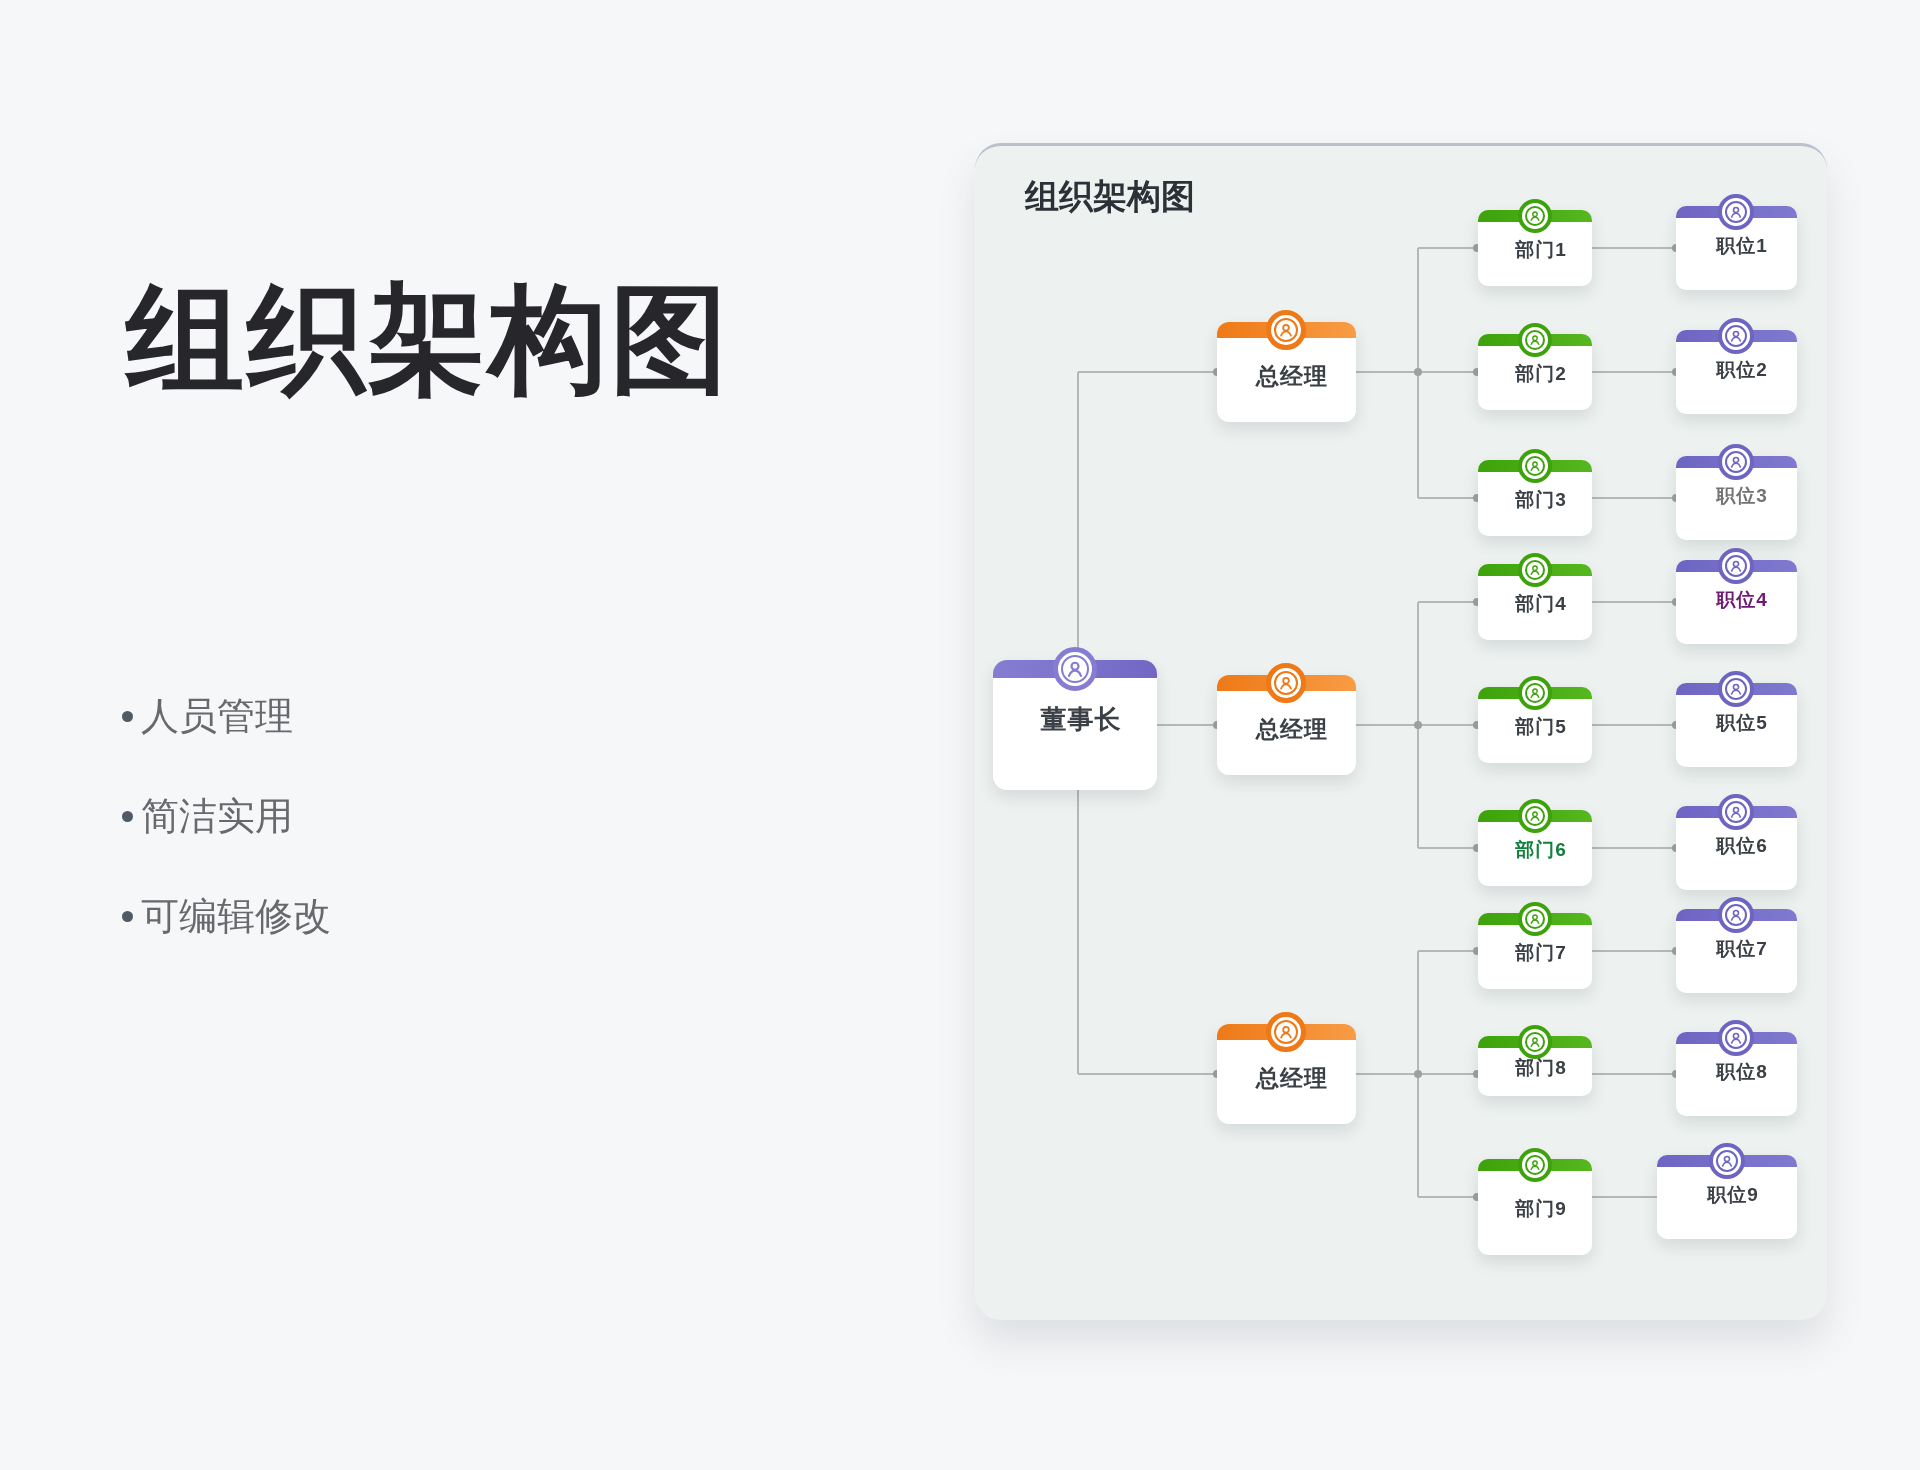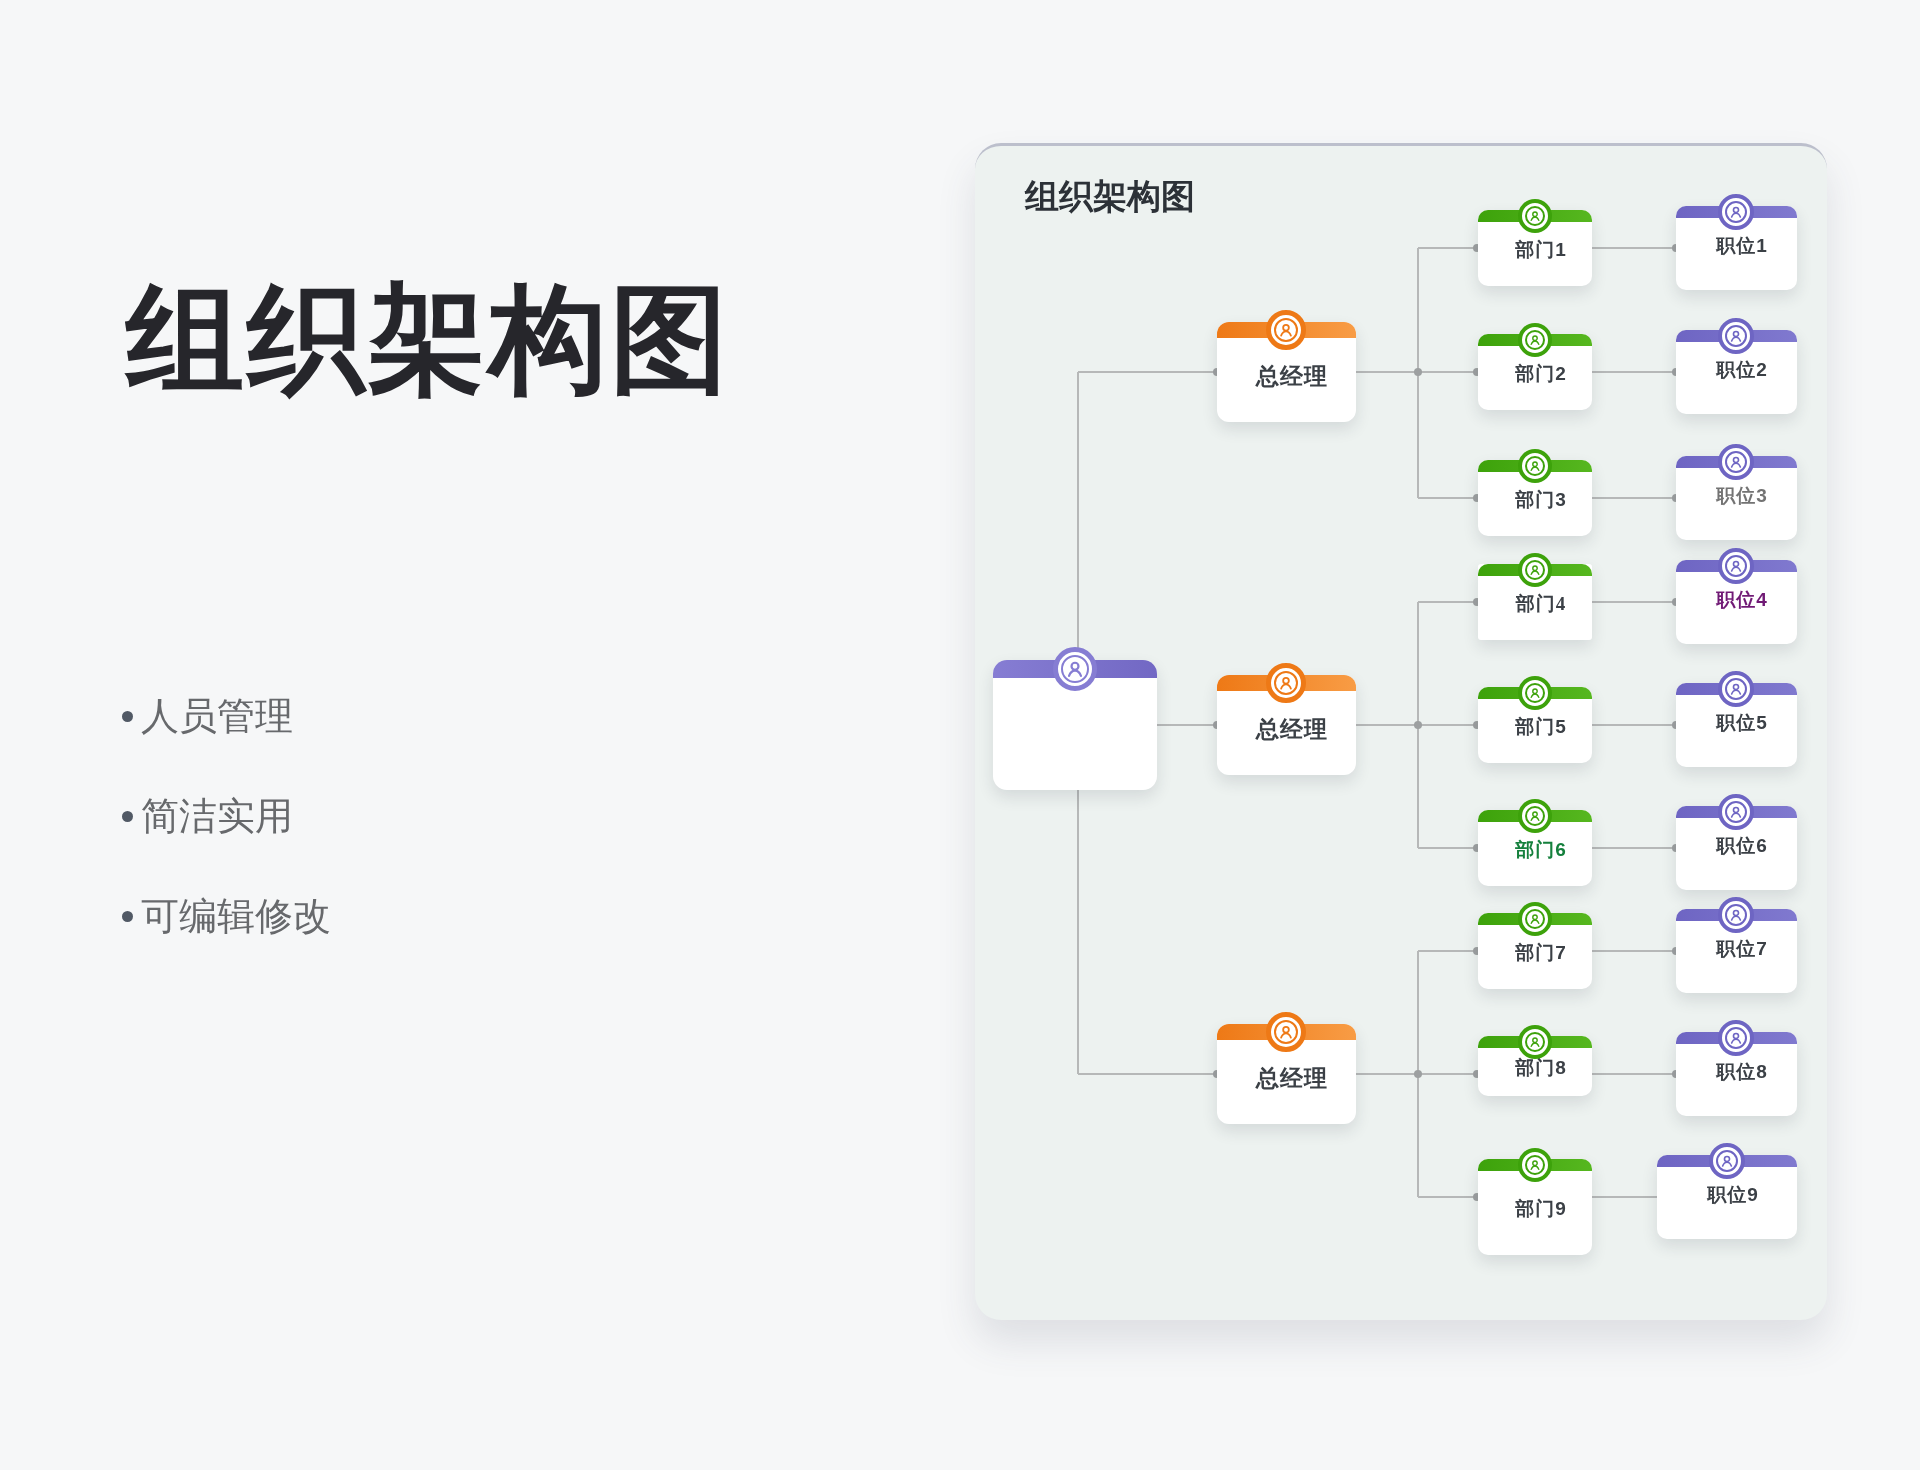--- a/index.html
+++ b/index.html
@@ -131,20 +131,21 @@
 <div class="node" style="left: 18px; top: 514px; width: 164px; height: 130px; border-radius: 14px;">
       <div class="bar" style="height: 18px; border-radius: 14px 14px 0px 0px; background: linear-gradient(90deg, rgb(134, 125, 211), rgb(114, 104, 196));"></div>
       <div class="badge" style="width: 44px; height: 44px; border: 5px solid rgb(134, 125, 211); top: -13px;">
         <span class="badge-inner" style="width: 28px; height: 28px; border: 2px solid rgb(134, 125, 211);">
           <svg width="22" height="22" viewBox="0 0 24 24" fill="none" stroke="#867dd3" stroke-width="2.4" stroke-linecap="round">
             <circle cx="12" cy="9" r="3.8"></circle>
             <path d="M5.5 19.5 C7 15.5 9.2 13.8 12 13.8 C14.8 13.8 17 15.5 18.5 19.5"></path>
           </svg>
         </span>
       </div>
+      <div class="label" style="top: 18px; bottom: 30px; font-size: 26px; color: rgb(59, 64, 70);">董事长</div>
     </div>
     <div class="node" style="left: 241.5px; top: 176px; width: 139px; height: 100px; border-radius: 12px;">
       <div class="bar" style="height: 16px; border-radius: 12px 12px 0px 0px; background: linear-gradient(90deg, rgb(238, 121, 22), rgb(248, 156, 69));"></div>
       <div class="badge" style="width: 40px; height: 40px; border: 5px solid rgb(238, 121, 22); top: -12px;">
         <span class="badge-inner" style="width: 24px; height: 24px; border: 2px solid rgb(238, 121, 22);">
           <svg width="18" height="18" viewBox="0 0 24 24" fill="none" stroke="#ee7916" stroke-width="2.4" stroke-linecap="round">
             <circle cx="12" cy="9" r="3.8"></circle>
             <path d="M5.5 19.5 C7 15.5 9.2 13.8 12 13.8 C14.8 13.8 17 15.5 18.5 19.5"></path>
           </svg>
         </span>
@@ -240,21 +241,21 @@
       <div class="badge" style="width: 36px; height: 36px; border: 4px solid rgb(110, 101, 195); top: -12px;">
         <span class="badge-inner" style="width: 22px; height: 22px; border: 2px solid rgb(110, 101, 195);">
           <svg width="16" height="16" viewBox="0 0 24 24" fill="none" stroke="#6e65c3" stroke-width="2.4" stroke-linecap="round">
             <circle cx="12" cy="9" r="3.8"></circle>
             <path d="M5.5 19.5 C7 15.5 9.2 13.8 12 13.8 C14.8 13.8 17 15.5 18.5 19.5"></path>
           </svg>
         </span>
       </div>
       <div class="label" style="top: 12px; bottom: 16px; font-size: 19px; color: #737373;">职位3</div>
     </div>
-    <div class="node" style="left: 503px; top: 418px; width: 114px; height: 76px; border-radius: 3px; font-family: Liberation Serif, serif;">
+    <div class="node" style="left: 503px; top: 418px; width: 114px; height: 76px; border-radius: 10px;">
       <div class="bar" style="height: 12px; border-radius: 10px 10px 0px 0px; background: linear-gradient(90deg, rgb(61, 162, 11), rgb(86, 183, 31));"></div>
       <div class="badge" style="width: 34px; height: 34px; border: 4px solid rgb(61, 162, 11); top: -11px;">
         <span class="badge-inner" style="width: 20px; height: 20px; border: 2px solid rgb(61, 162, 11);">
           <svg width="14" height="14" viewBox="0 0 24 24" fill="none" stroke="#3da20b" stroke-width="2.4" stroke-linecap="round">
             <circle cx="12" cy="9" r="3.8"></circle>
             <path d="M5.5 19.5 C7 15.5 9.2 13.8 12 13.8 C14.8 13.8 17 15.5 18.5 19.5"></path>
           </svg>
         </span>
       </div>
       <div class="label" style="top: 12px; bottom: 8px; font-size: 19px; color: rgb(59, 64, 70);">部门4</div>

